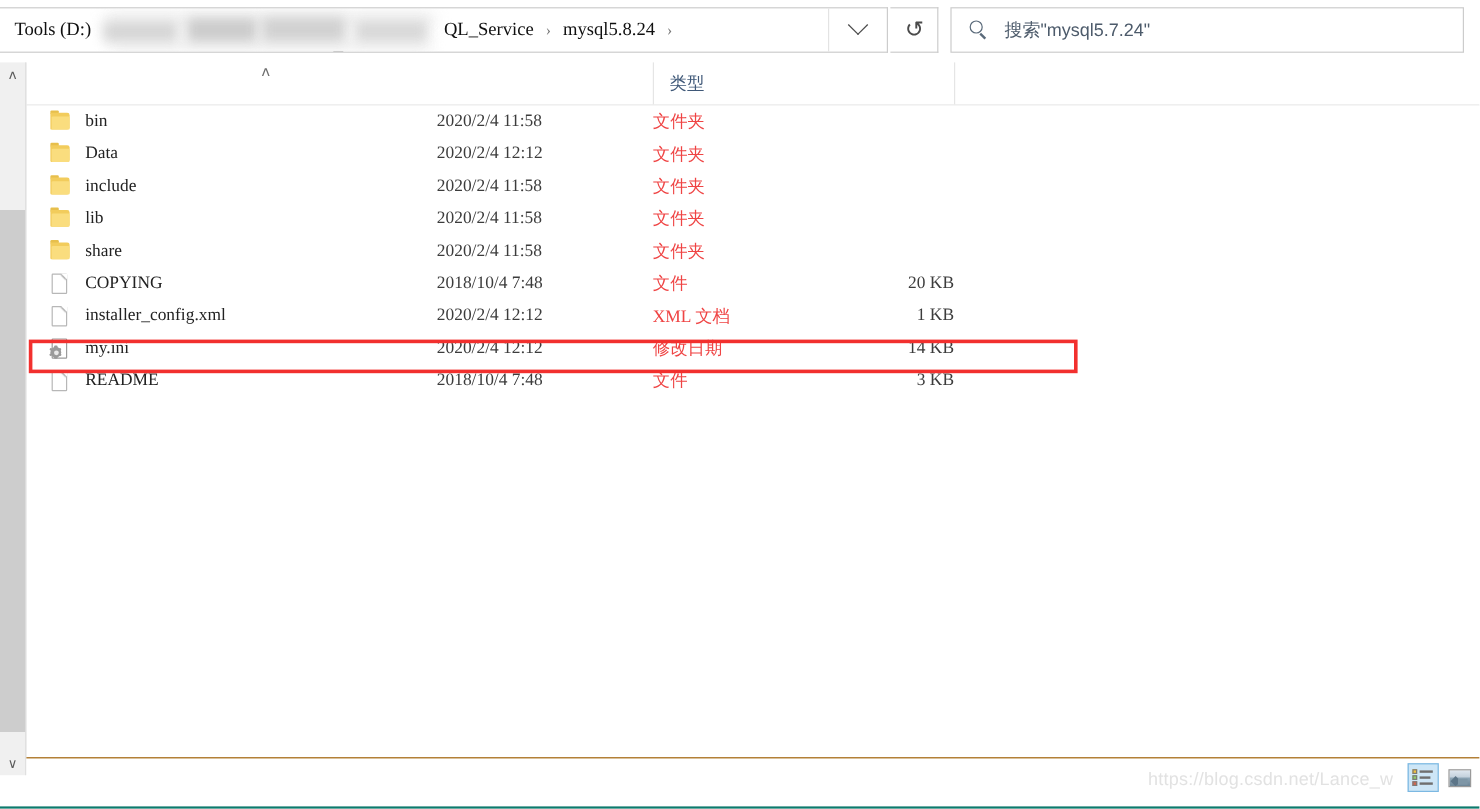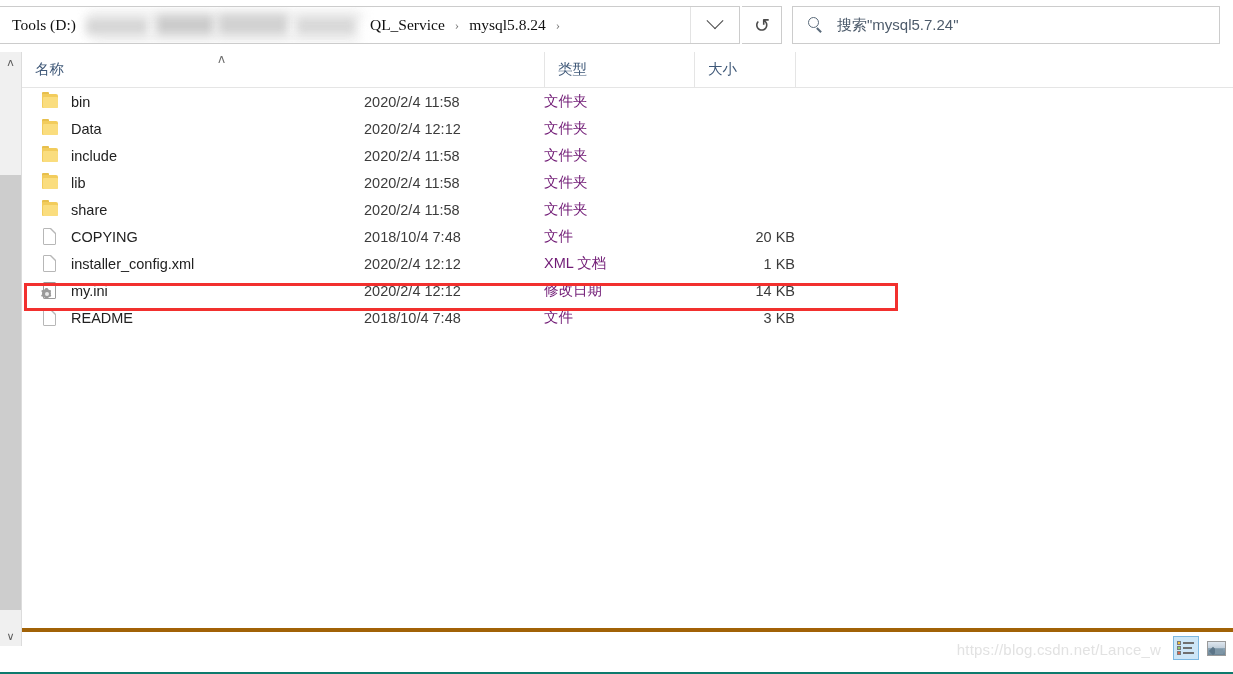--- a/index.html
+++ b/index.html
@@ -194,36 +194,37 @@
     font-family: "DejaVu Sans", sans-serif;
   }
 
   
   .filelist {
     position: absolute;
     left: 22px; top: 88px;
     width: 1211px;
     height: 540px;
     background: #ffffff;
+    font-family: Liberation Serif, serif;
   }
   .row {
     position: relative;
     height: 27px;
     display: flex;
     align-items: center;
     font-size: 14.5px;
     color: #222;
   }
   .cell-name {
     position: absolute; left: 20px;
     display: flex; align-items: center;
     white-space: nowrap;
   }
   .cell-date { position: absolute; left: 342px; color: #3c3c3c; white-space: nowrap;}
-  .cell-type { position: absolute; left: 522px; color: #701a75; white-space: nowrap;}
+  .cell-type { position: absolute; left: 522px; color: #ef4444; white-space: nowrap;}
   .cell-size { position: absolute; left: 628px; width: 145px; text-align: right; color: #3c3c3c; white-space: nowrap;}
 
   .icon-wrap {
     width: 17px;
     height: 19px;
     margin-right: 12px;
     position: relative;
     flex: 0 0 auto;
   }
 
@@ -359,21 +360,21 @@
     background: #cdcdcd;
   }
 
   
   .statusbar {
     position: absolute;
     left: 22px;
     bottom: 8px;
     width: 1211px;
     height: 34px;
-    border-top: 4px solid #a16207;
+    border-top: 1px solid #a16207;
     background: #ffffff;
   }
   .watermark {
     position: absolute;
     right: 72px;
     top: 9px;
     font-size: 15px;
     color: #e2e2e2;
     white-space: nowrap;
     letter-spacing: .2px;
@@ -472,29 +473,23 @@
     <span class="refresh-glyph">↻</span>
   </div>
 
   <div class="searchbox">
     <span class="search-icon"></span>
     <span class="search-text">搜索"mysql5.7.24"</span>
   </div>
 </div>
 
 <div class="colheader">
-  <div class="cell first" style="left:0px;width:342px;">
-    <span>名称</span>
-  </div>
   <span class="sort-caret">ʌ</span>
   <div class="cell" style="left:522px;width:150px;text-align:center;">
     <span>类型</span>
-  </div>
-  <div class="cell" style="left:672px;width:101px;">
-    <span>大小</span>
   </div>
   <div class="cell" style="left:773px;width:1px;border-left:1px solid #e5e5e5;"></div>
 </div>
 
 <div class="filelist">
 
   <div class="row">
     <span class="cell-name">
       <span class="icon-wrap">
         <span class="ic-folder">

